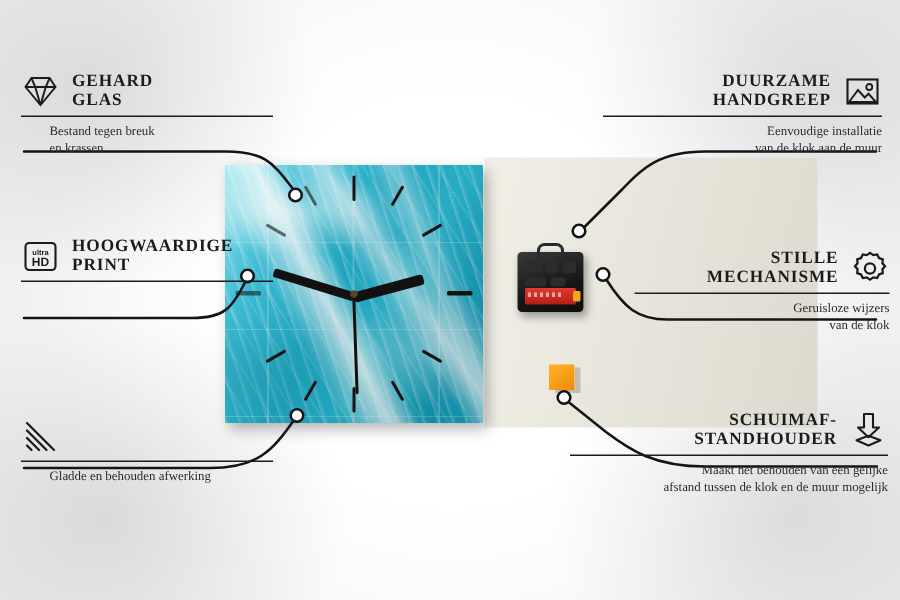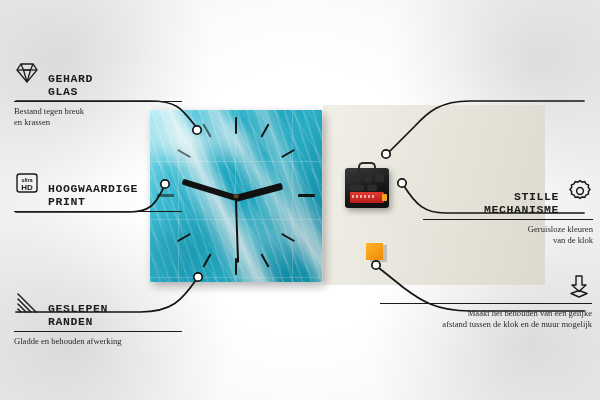--- a/index.html
+++ b/index.html
@@ -20,34 +20,33 @@
     background:radial-gradient(ellipse at 50% 50%, rgba(200,200,202,.5) 0%, rgba(210,210,212,.22) 45%, rgba(255,255,255,0) 72%);}
   .vig.bl{left:-90px;bottom:-80px;width:320px;height:270px;
     background:radial-gradient(ellipse at 50% 50%, rgba(198,198,200,.55) 0%, rgba(210,210,212,.25) 45%, rgba(255,255,255,0) 72%);}
   .vig.br{right:-90px;bottom:-80px;width:320px;height:270px;
     background:radial-gradient(ellipse at 50% 50%, rgba(198,198,200,.5) 0%, rgba(210,210,212,.22) 45%, rgba(255,255,255,0) 72%);}
 
   
   .feat{position:absolute;}
   .feat .head{display:flex;align-items:center;gap:8px;}
   .feat .title{
-    font-family:Liberation Mono, monospace;
+    font-family:Liberation Serif, serif;
     font-weight:700;font-size:11.5px;line-height:13px;
     letter-spacing:.6px;color:#1b1b1b;text-transform:uppercase;
     white-space:pre-line;
-    margin-top:24px;
   }
   .feat .rule{height:1px;background:#1b1b1b;margin:3px 0 4px 0;width:100%;}
   .feat .desc{
     font-family:"Liberation Serif", serif;
     font-size:8.6px;line-height:11px;color:#2b2b2b;white-space:pre-line;
   }
   .feat.left .head{justify-content:flex-start;}
   .feat.left .title{text-align:left;}
-  .feat.left .desc{text-align:left;}
+  .feat.left .desc{text-align:left;margin-left:19px;}
   .feat.right .head{justify-content:flex-end;}
   .feat.right .title{text-align:right;}
   .feat.right .desc{text-align:right;}
 
   .ico{width:26px;height:26px;flex:0 0 26px;display:block;}
   .ico svg{display:block;width:26px;height:26px;}
 
   
   #f-gehard   {left:14px;  top:48px;  width:168px;}
   #f-print    {left:14px;  top:158px; width:168px;}
@@ -230,48 +229,64 @@
       <span class="ico">
         <svg viewBox="0 0 26 26">
             <g stroke="#1b1b1b" stroke-width="1.5" stroke-linecap="round">
           <path d="M4 4 L22 22"></path>
               <path d="M4 9 L17 22"></path>
               <path d="M4 14 L12 22"></path>
               <path d="M4 19 L7 22"></path>
         </g>
           </svg>
       </span>
-      <span class="title">GESLEPEN
-RANDEN</span>
     </div>
     <div class="rule"></div>
     <div class="desc">Gladde en behouden afwerking</div>
   </div>
 
+  <div class="feat right" id="f-handgreep">
+    <div class="head">
+      <span class="title">DUURZAME
+HANDGREEP</span>
+      <span class="ico">
+        <svg viewBox="0 0 26 26">
+          <rect x="3" y="5" width="20" height="16" fill="none" stroke="#1b1b1b" stroke-width="1.4"></rect>
+          <circle cx="17.5" cy="10" r="2" fill="none" stroke="#1b1b1b" stroke-width="1.2"></circle>
+          <path d="M4 20 L10 12 L14.5 17 L17 14.5 L22 20 Z" fill="none" stroke="#1b1b1b" stroke-width="1.3"></path>
+        </svg>
+      </span>
+    </div>
+    <div class="rule"></div>
+    <div class="desc">Eenvoudige installatie
+van de klok aan de muur</div>
+  </div>
 
   <div class="feat right" id="f-mech">
     <div class="head">
       <span class="title">STILLE
 MECHANISME</span>
       <span class="ico">
         <svg viewBox="0 0 26 26">
           <g fill="none" stroke="#1b1b1b" stroke-width="1.5">
             <path d="M13 2.6 l2.2 1.5 2.6-.5 1.2 2.4 2.5 .9 -.2 2.6 1.7 2 -1.7 2 .2 2.6 -2.5 .9 -1.2 2.4 -2.6-.5 -2.2 1.5 -2.2-1.5 -2.6 .5 -1.2-2.4 -2.5-.9 .2-2.6 -1.7-2 1.7-2 -.2-2.6 2.5-.9 1.2-2.4 2.6 .5 Z"></path>
             <circle cx="13" cy="13" r="3.4"></circle>
           </g>
         </svg>
       </span>
     </div>
     <div class="rule"></div>
-    <div class="desc">Geruisloze kleuren
+    <div class="desc">Geruisloze wijzers
 van de klok</div>
   </div>
 
   <div class="feat right" id="f-foam">
     <div class="head">
+      <span class="title">SCHUIMAF-
+STANDHOUDER</span>
       <span class="ico">
         <svg viewBox="0 0 26 26">
           <g fill="none" stroke="#1b1b1b" stroke-width="1.4" stroke-linejoin="round">
             <path d="M10 2 H16 V11 H20 L13 17.5 L6 11 H10 Z"></path>
             <path d="M5 19.5 L13 16.5 L21 19.5 L13 23 Z"></path>
           </g>
         </svg>
       </span>
     </div>
     <div class="rule"></div>

